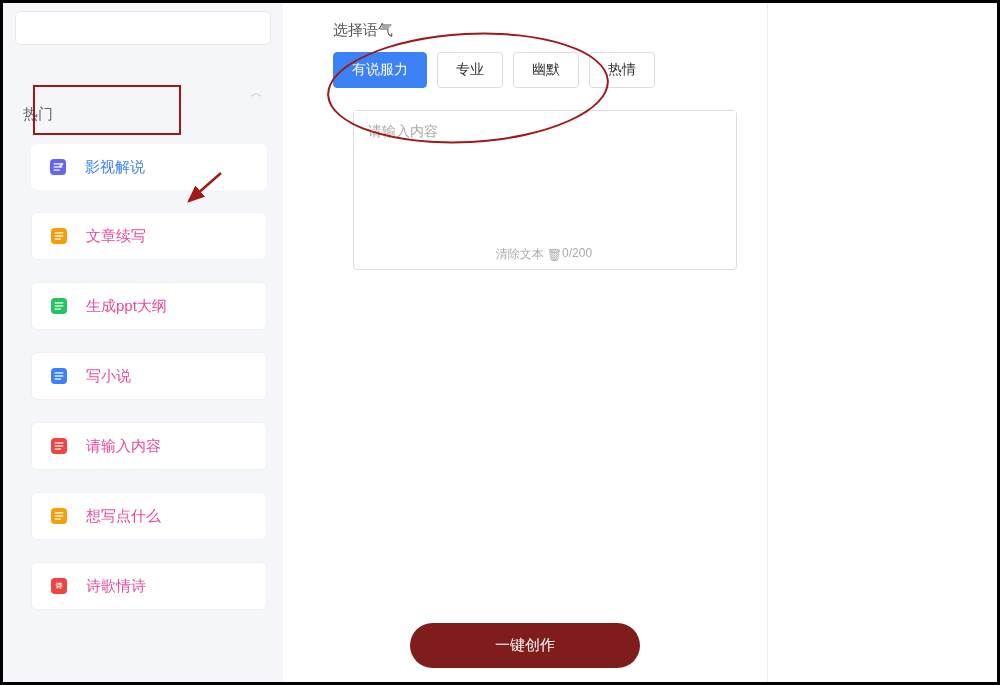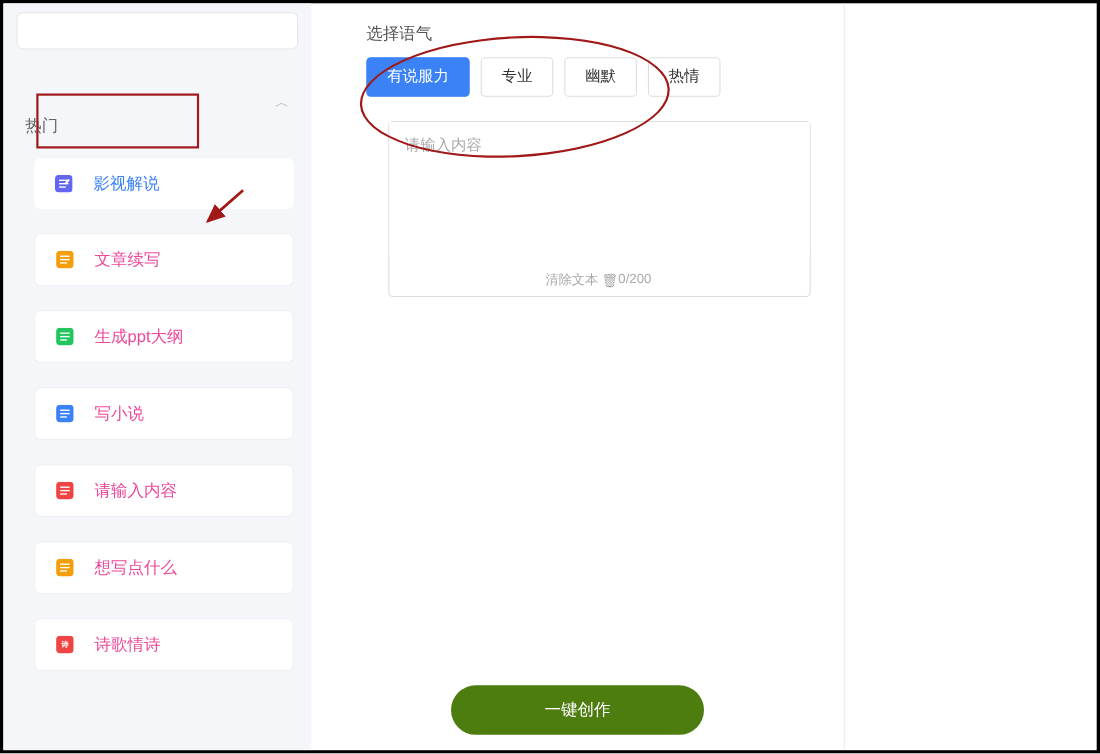--- a/index.html
+++ b/index.html
@@ -20,21 +20,21 @@
 .right-panel { position: absolute; right: 0; top: 0; width: 230px; height: 100%; border-left: 1px solid #eaeaea; }
 .form-label { font-size: 15px; color: #555; margin-bottom: 12px; }
 .tone-row { display: flex; flex-wrap: wrap; gap: 10px; margin-bottom: 22px; }
 .tone-btn { padding: 8px 18px; border: 1px solid #ddd; border-radius: 4px; background: #fff; font-size: 14px; color: #333; cursor: pointer; }
 .tone-btn.active { background: #3b82f6; color: #fff; border-color: #3b82f6; }
 .textarea-wrap { position: relative; border: 1px solid #ddd; border-radius: 4px; height: 160px; margin-left: 20px; }
 .textarea { width: 100%; height: 120px; border: none; outline: none; resize: none; padding: 12px 14px; font-size: 14px; font-family: inherit; }
 .textarea::placeholder { color: #aaa; }
 .textarea-footer { position: absolute; bottom: 6px; left: 10px; right: 12px; display: flex; justify-content: center; font-size: 12px; color: #aaa; }
 .clear-btn { cursor: pointer; display: flex; align-items: center; gap: 3px; }
-.submit-btn { position: absolute; bottom: 14px; left: 50%; transform: translateX(-50%); width: 230px; padding: 13px 0; background: #4d7c0f; color: #fff; border: none; border-radius: 24px; font-size: 15px; cursor: pointer; }
+.submit-btn { position: absolute; bottom: 14px; left: 50%; transform: translateX(-50%); width: 230px; padding: 13px 0; background: #7f1d1d; color: #fff; border: none; border-radius: 24px; font-size: 15px; cursor: pointer; }
 .annotation-box { position: absolute; left: 30px; top: 82px; width: 148px; height: 50px; border: 2px solid #a11818; pointer-events: none; }
 .annotation-arrow { position: absolute; left: 178px; top: 160px; pointer-events: none; }
 .annotation-ellipse { position: absolute; left: 324px; top: 30px; width: 282px; height: 110px; border: 2px solid #a11818; border-radius: 50%; transform: rotate(-3deg); pointer-events: none; }
 </style>
 </head>
 <body>
 
 <div class="frame">
 
   <div class="sidebar">

